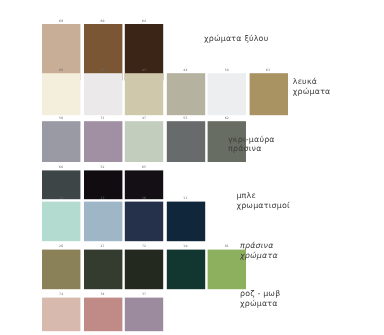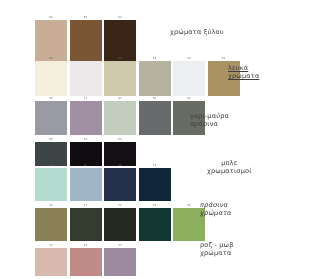--- a/index.html
+++ b/index.html
@@ -98,21 +98,21 @@
       </div>
       <div class="swatch-wrap" style="left: 173px; width: 32px; height: 40px;">
         <div class="swatch-code">50</div>
         <div class="swatch" style="height: 35px; background: rgb(236, 238, 240);"></div>
       </div>
       <div class="swatch-wrap" style="left: 207.5px; width: 32px; height: 40px;">
         <div class="swatch-code">61</div>
         <div class="swatch" style="height: 35px; background: rgb(169, 147, 99);"></div>
       </div>
     </div>
-    <div class="cat-label" style="left: 228px; top: 64px; text-decoration: underline;">λευκά
+    <div class="cat-label" style="left: 244px; top: 64px;">λευκά
 χρώματα</div>
     <div class="row" style="top: 97px; height: 39px;">
       <div class="swatch-wrap" style="left: 35px; width: 32px; height: 39px;">
         <div class="swatch-code">56</div>
         <div class="swatch" style="height: 34px; background: rgb(154, 154, 165);"></div>
       </div>
       <div class="swatch-wrap" style="left: 69.5px; width: 32px; height: 39px;">
         <div class="swatch-code">71</div>
         <div class="swatch" style="height: 34px; background: rgb(161, 143, 163);"></div>
       </div>
@@ -156,21 +156,21 @@
       </div>
       <div class="swatch-wrap" style="left: 104px; width: 32px; height: 38px;">
         <div class="swatch-code">16</div>
         <div class="swatch" style="height: 33px; background: rgb(37, 49, 74);"></div>
       </div>
       <div class="swatch-wrap" style="left: 138.5px; width: 32px; height: 38px;">
         <div class="swatch-code">11</div>
         <div class="swatch" style="height: 33px; background: rgb(16, 38, 58);"></div>
       </div>
     </div>
-    <div class="cat-label" style="left: 207px; top: 159px; text-align: center;">μπλε
+    <div class="cat-label" style="left: 197px; top: 159px;">μπλε
 χρωματισμοί</div>
     <div class="row" style="top: 204px; height: 38px;">
       <div class="swatch-wrap" style="left: 35px; width: 32px; height: 38px;">
         <div class="swatch-code">26</div>
         <div class="swatch" style="height: 33px; background: rgb(138, 129, 88);"></div>
       </div>
       <div class="swatch-wrap" style="left: 69.5px; width: 32px; height: 38px;">
         <div class="swatch-code">27</div>
         <div class="swatch" style="height: 33px; background: rgb(52, 60, 47);"></div>
       </div>

